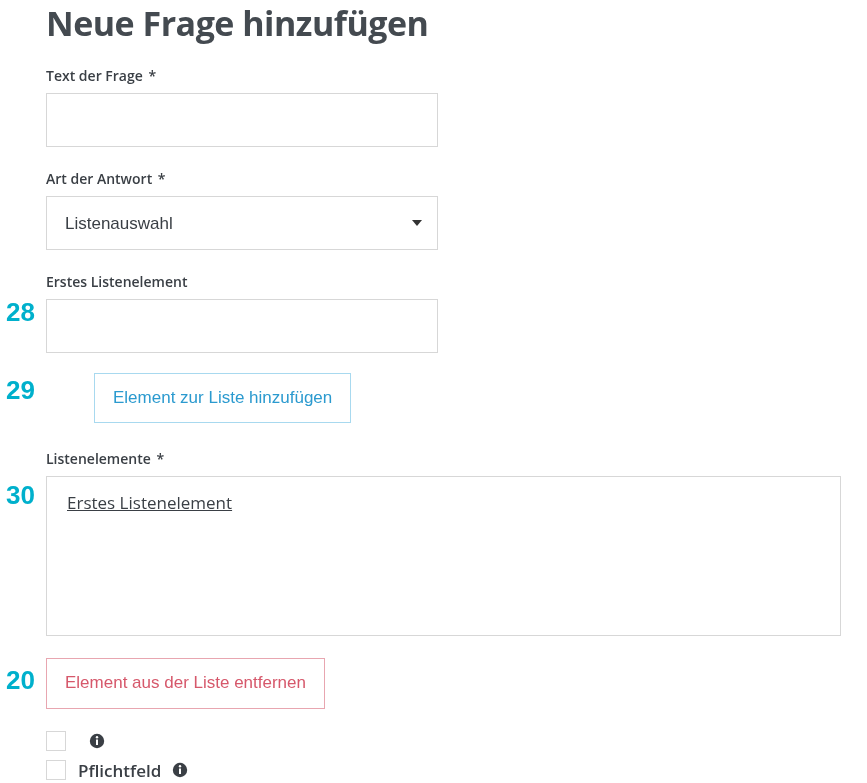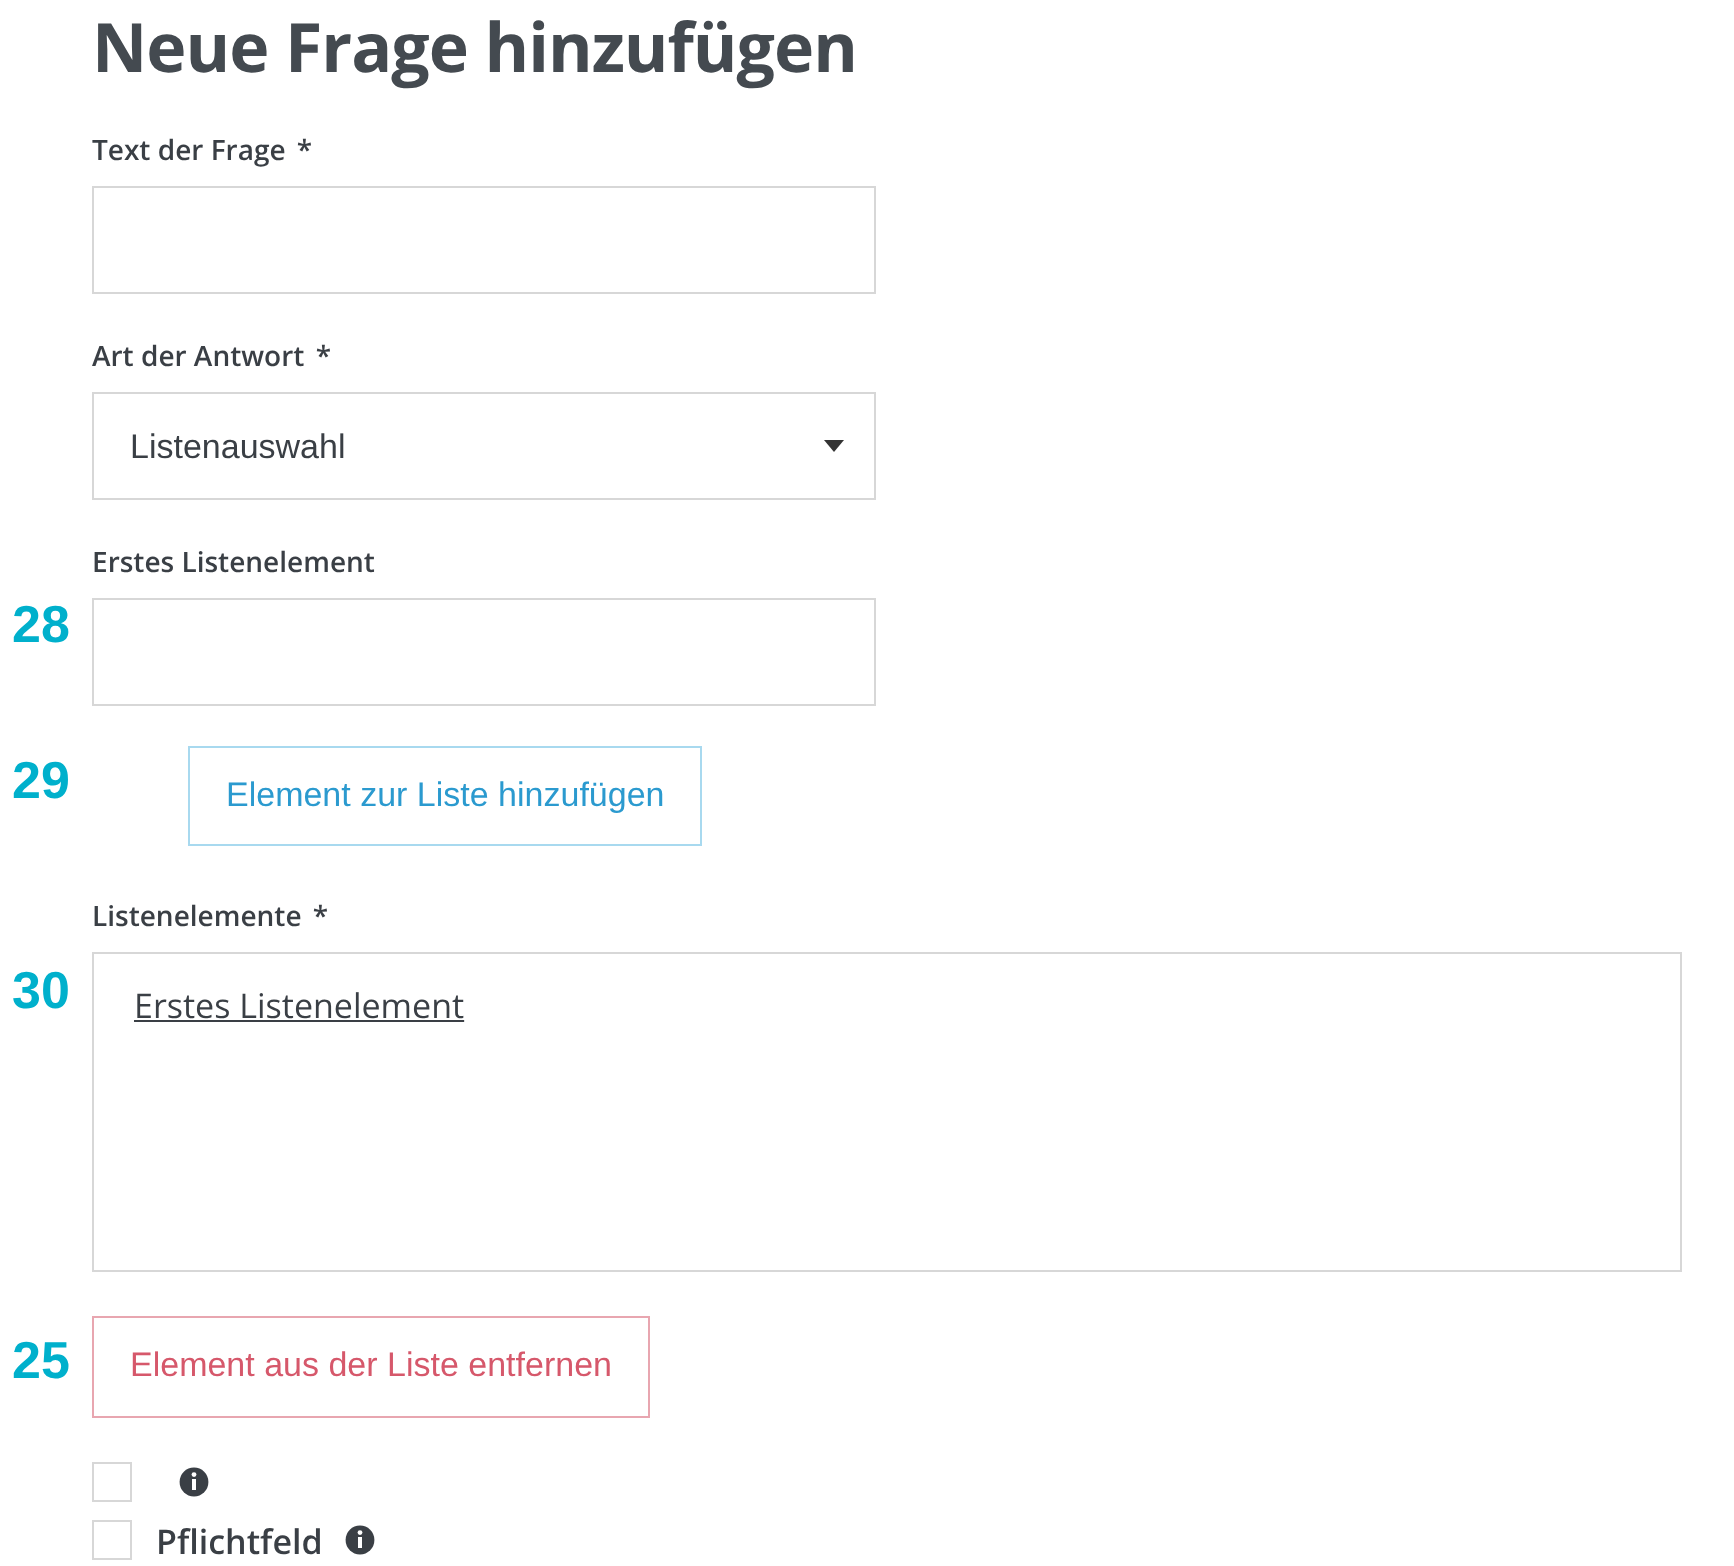--- a/index.html
+++ b/index.html
@@ -214,13 +214,13 @@
           <circle cx="8" cy="4.3" r="1.2" fill="#fff"></circle>
         </svg>
     </span>
   </div>
 
 </div>
 
 <div class="marker" style="top:297px;">28</div>
 <div class="marker" style="top:375px;">29</div>
 <div class="marker" style="top:480px;">30</div>
-<div class="marker" style="top:665px;">25</div>
+<div class="marker" style="top:665px;">20</div>
 
 </body></html>

